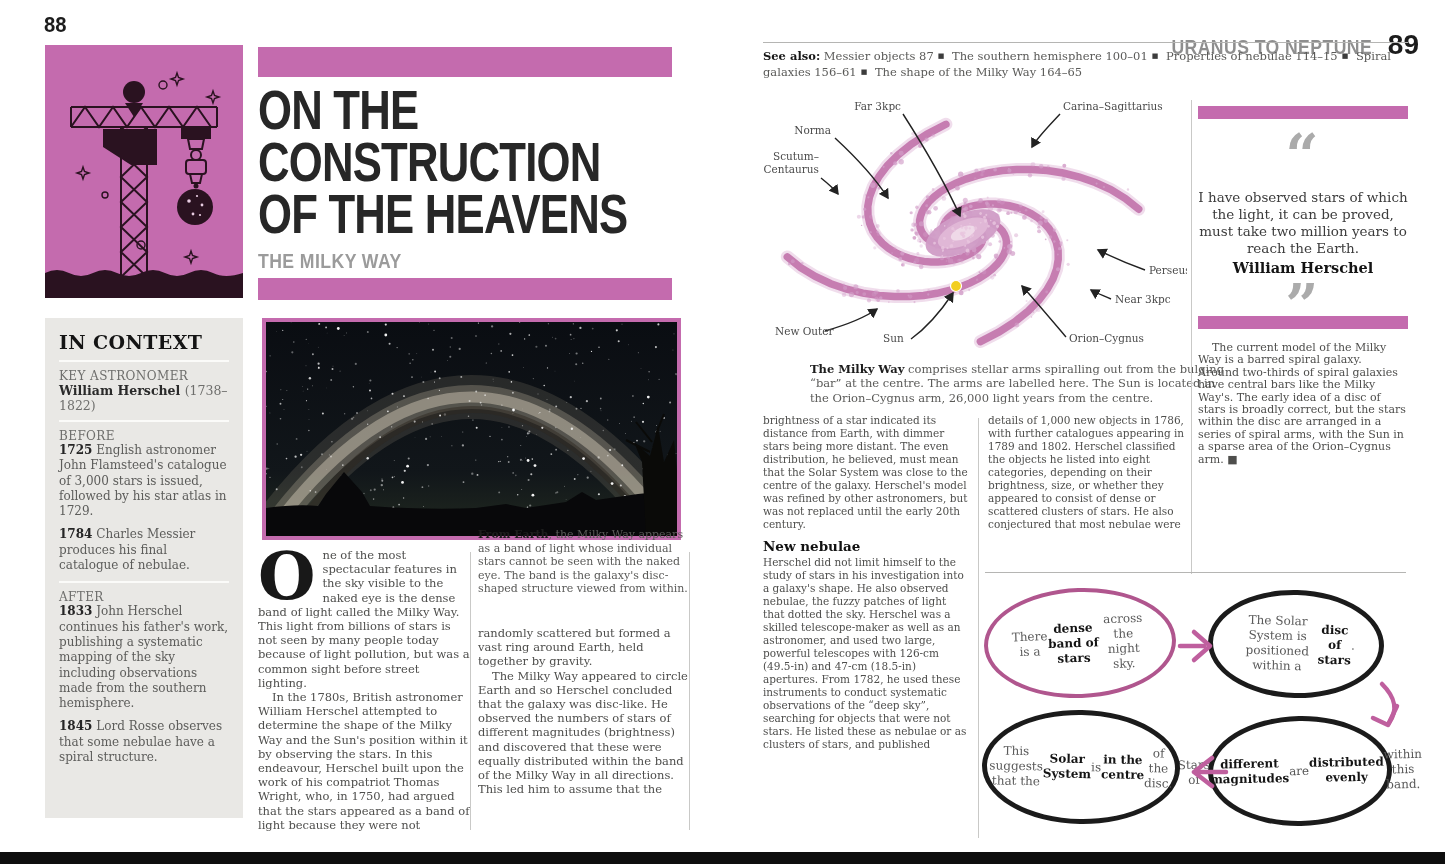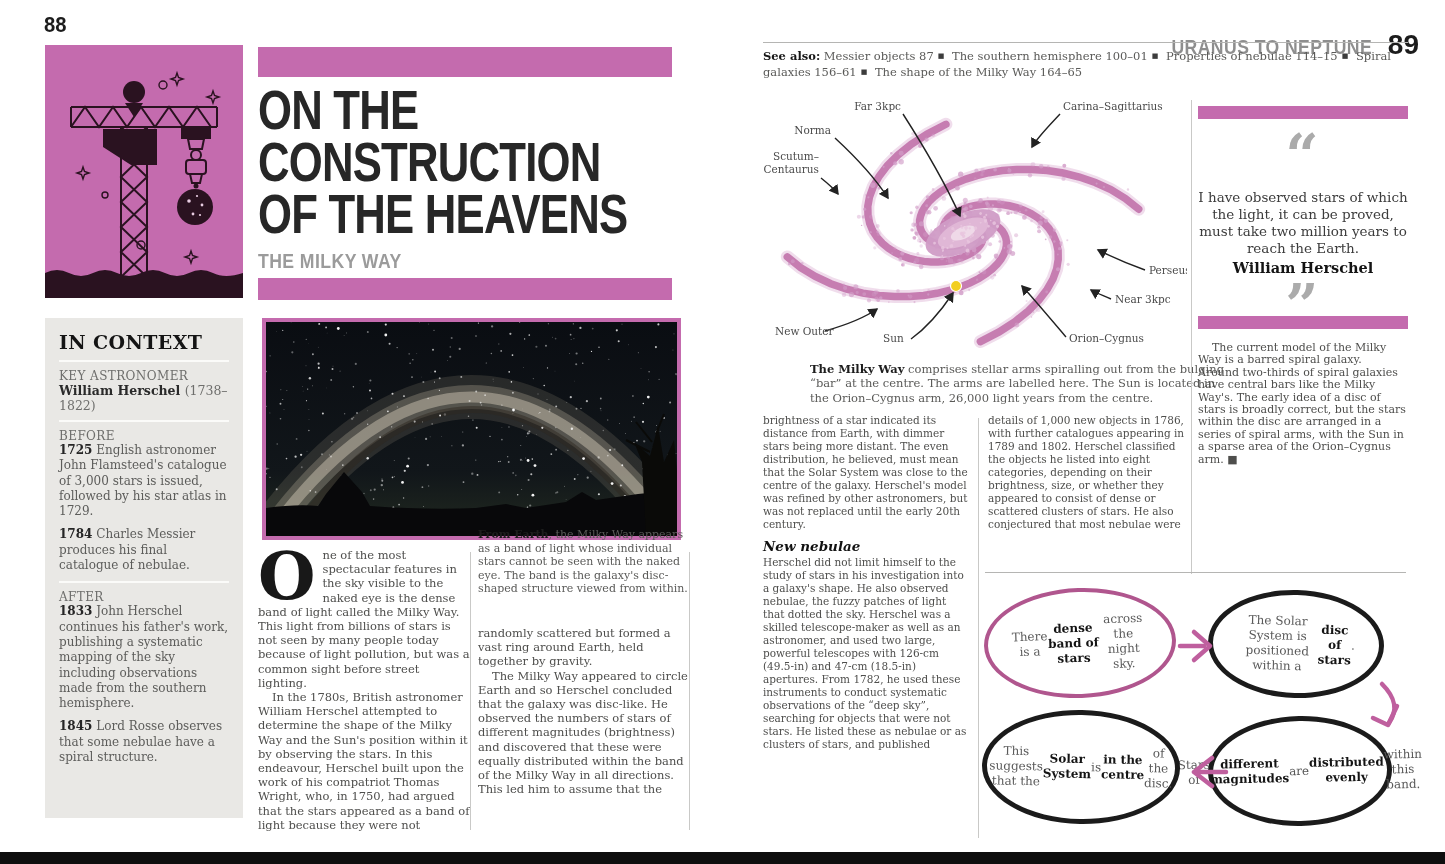--- a/index.html
+++ b/index.html
@@ -39,21 +39,21 @@
   #photo svg { display:block; }
 
   
   .bodytxt { color:#4e4e4c; text-align:left; }
   .bodytxt p.ind { text-indent:14px; }
   .lcol { font-size:11.5px; line-height:14.2px; }
   .rcol { font-size:10.5px; line-height:13px; }
   .dropcap { float:left; font-size:66px; line-height:50px; padding:3px 7px 0 0; font-weight:bold; color:#181818; }
   .photocap { font-size:11px; line-height:13.6px; color:#5a5a58; margin-bottom:30px; }
   .photocap b, .bodytxt b { color:#1d1d1d; }
-  .subhead { font-size:13.5px; font-weight:bold; color:#111111; margin:9px 0 3px;font-style:italic; }
+  .subhead { font-size:13.5px; font-weight:bold; color:#111111; margin:9px 0 3px; }
 
   #lcol1 { left:258px; top:548px; width:212px; }
   #lcol2 { left:478px; top:528px; width:211px; }
   #rcol1 { left:763px; top:414px; width:206px; }
   #rcol2 { left:988px; top:414px; width:204px; }
   #rcol3 { left:1198px; top:342px; width:208px; font-size:11px; line-height:12.4px; }
 
   .vrule { width:1px; background:#c9c9c7; }
   #lr1 { left:470px; top:552px; height:278px; }
   #lr2 { left:689px; top:552px; height:278px; }

